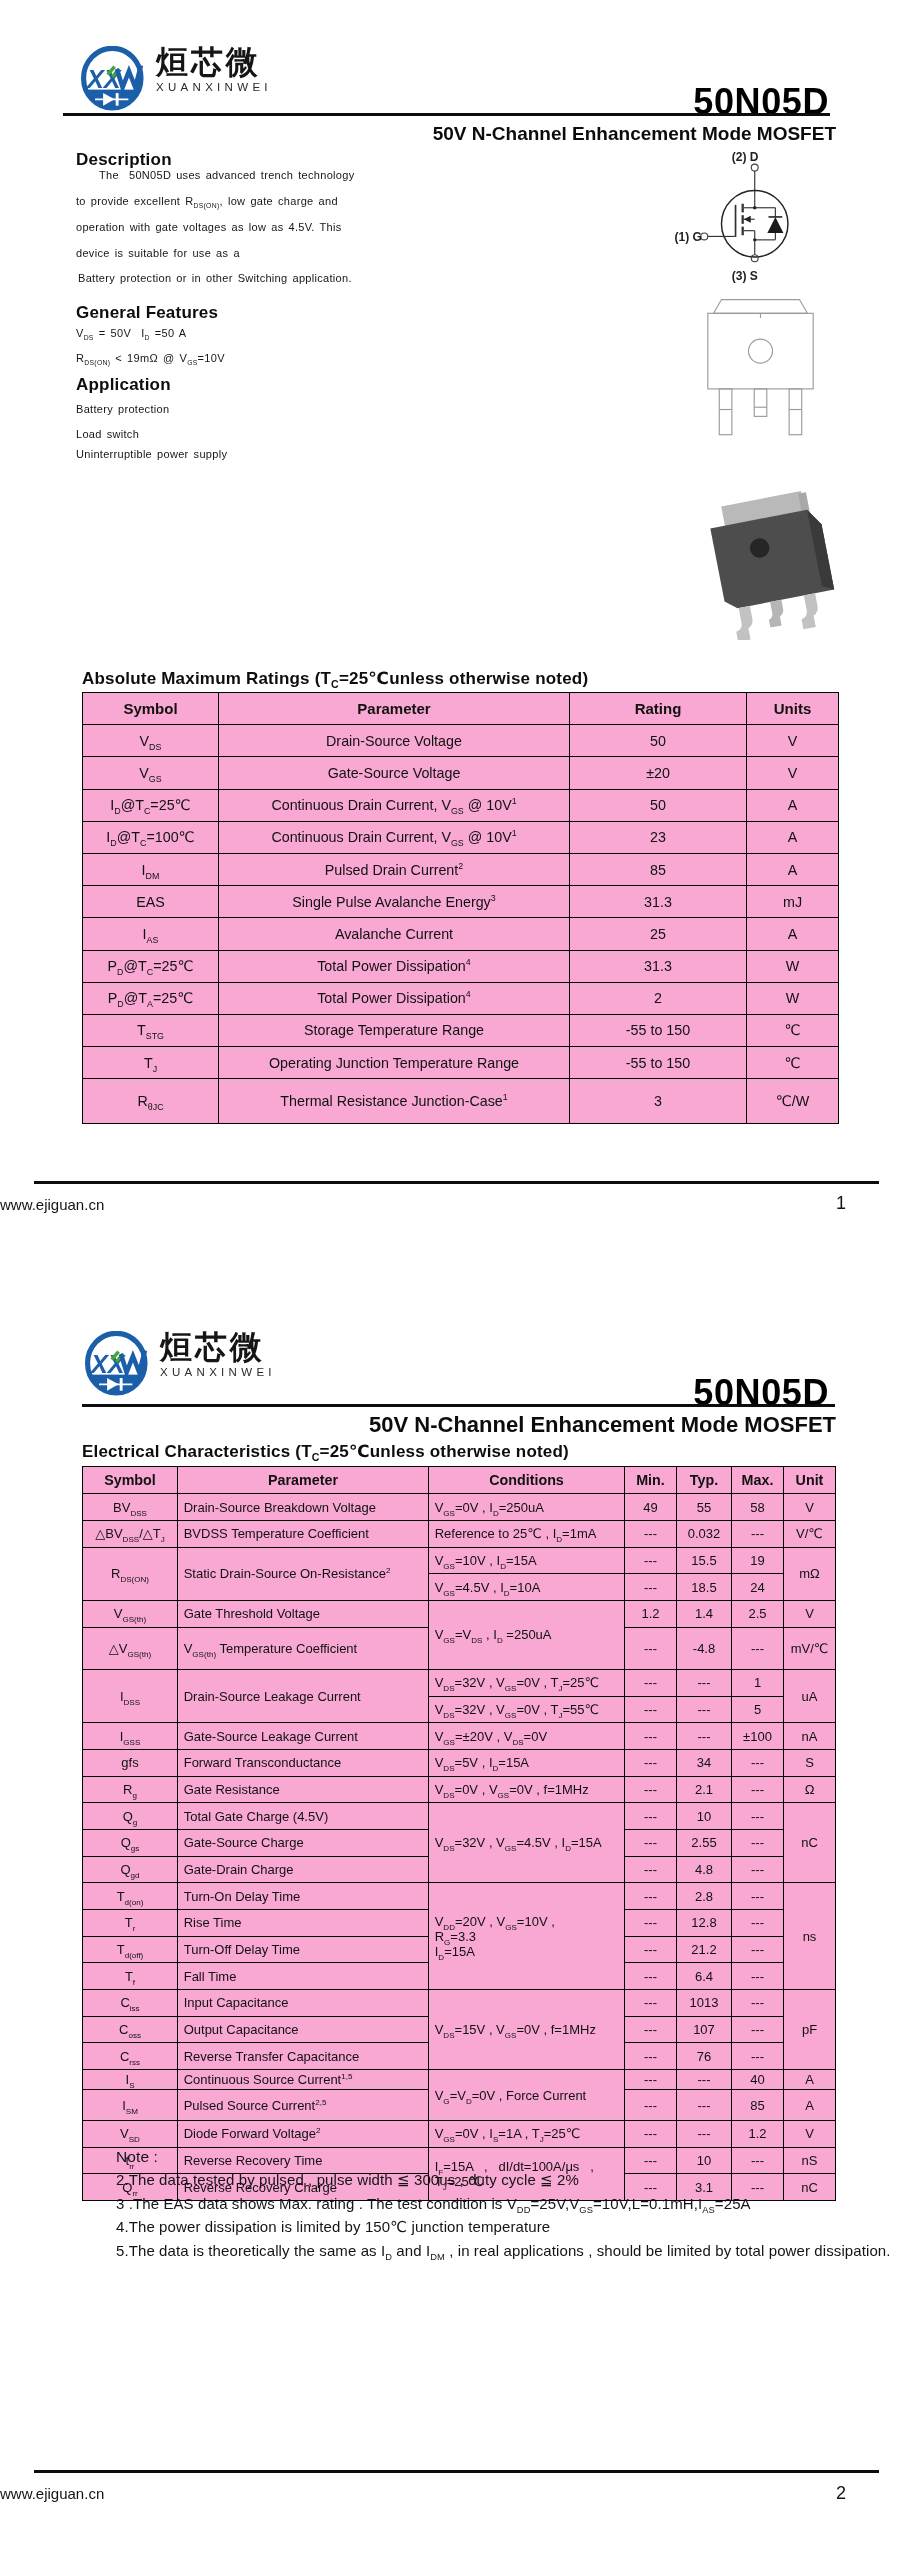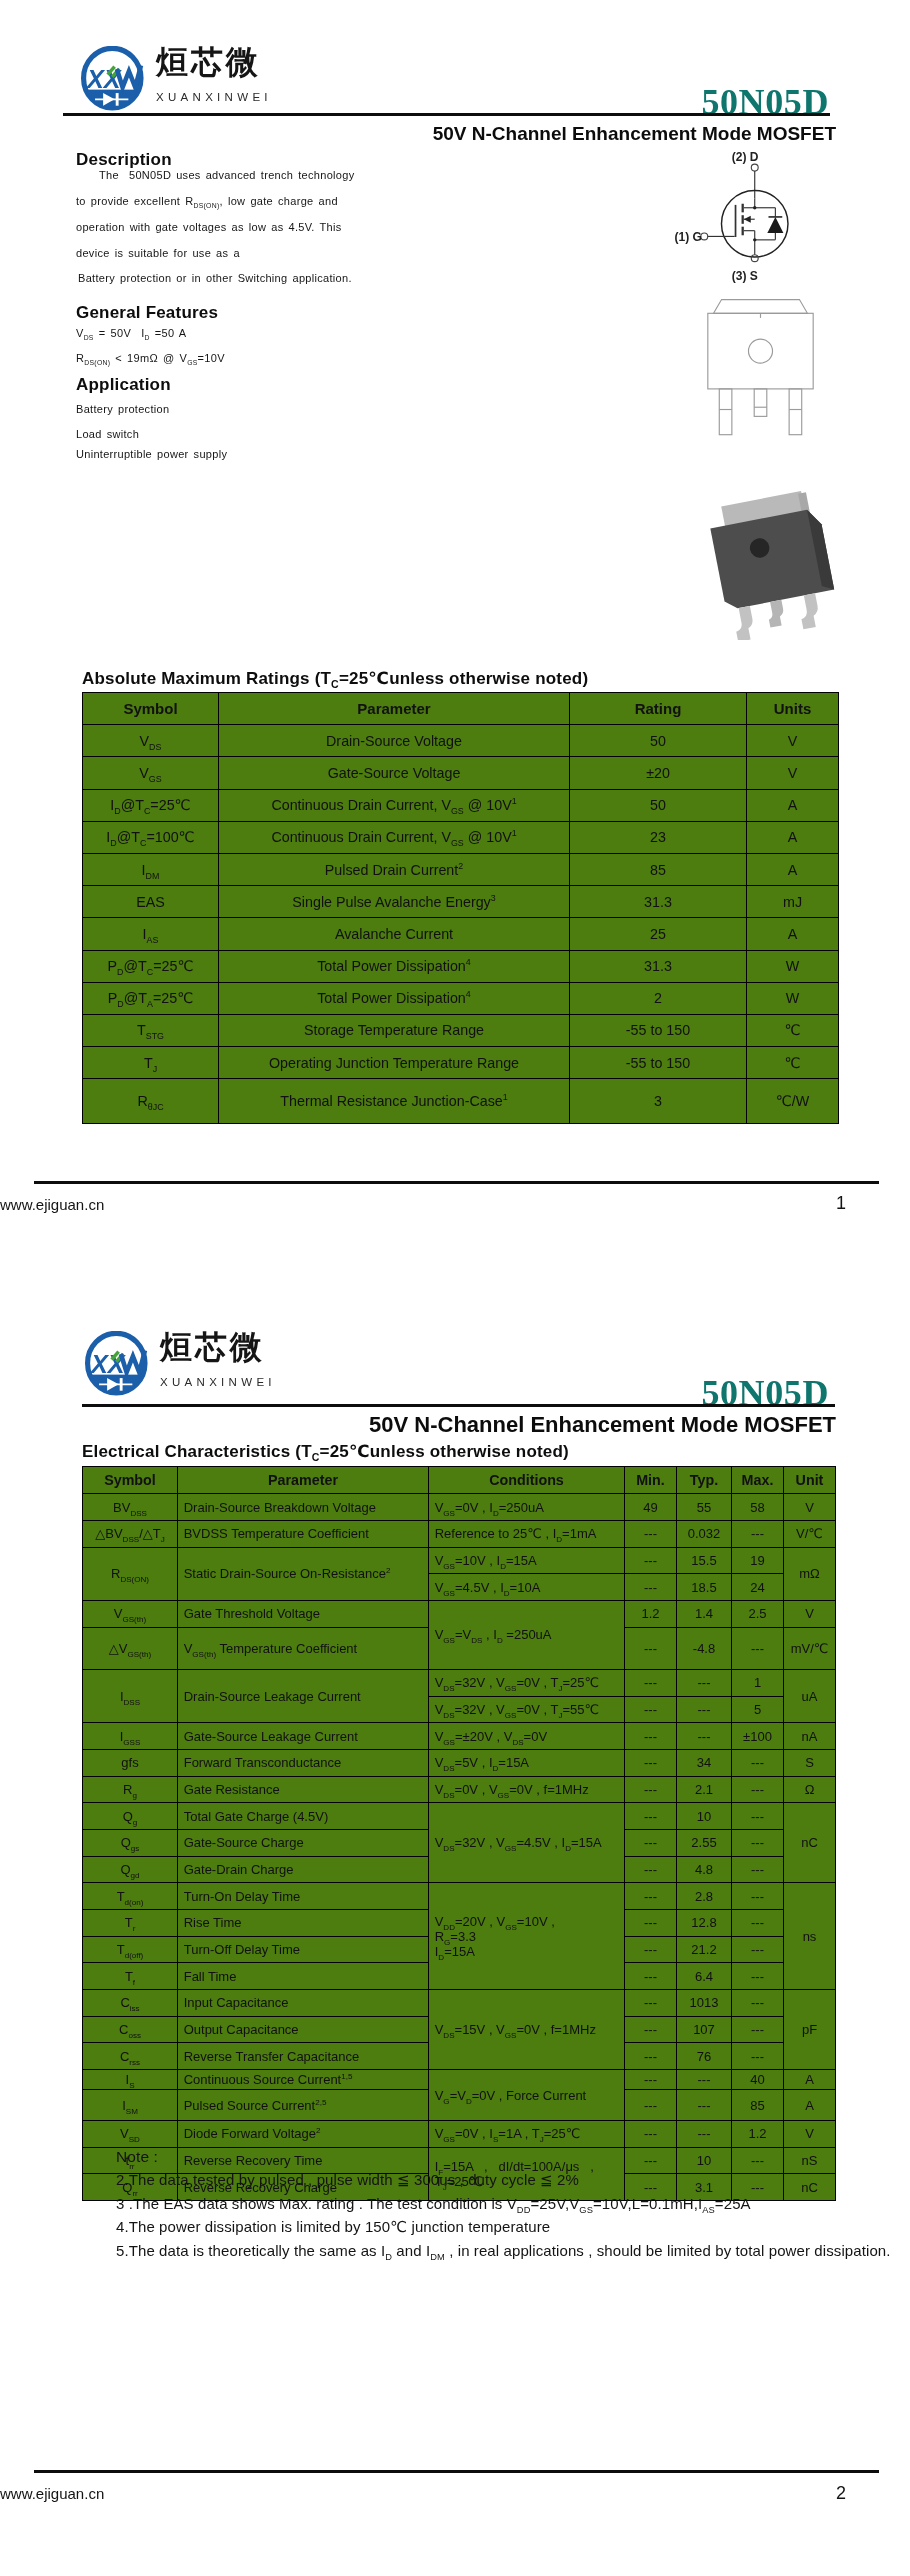--- a/index.html
+++ b/index.html
@@ -1,32 +1,32 @@
 <!DOCTYPE html>
 <html style="font-size:9.2px"><head>
 <meta charset="utf-8">
 <style>
   html,body{margin:0;padding:0;background:#e8e8e8;}
   #canvas{position:relative;width:910px;height:2576px;background:#ffffff;
           font-family:"Liberation Sans","DejaVu Sans",sans-serif;color:#111;overflow:hidden;}
   .abs{position:absolute;}
   .rule{position:absolute;background:#0d0d0d;}
   .part-title{position:absolute;left:597px;width:235px;text-align:right;
-              font-weight:bold;font-size:36px;letter-spacing:0.6px;color:#0f766e;font-family:Liberation Serif, serif;}
+              font-weight:bold;font-size:36px;letter-spacing:0.6px;color:#000000;}
   .subtitle{position:absolute;text-align:right;font-weight:bold;color:#0c0c0c;}
   .sec-head{position:absolute;font-weight:bold;font-size:17px;color:#0d0d0d;letter-spacing:0.2px;}
   .bodyline{position:absolute;font-size:11px;color:#161616;letter-spacing:0.3px;word-spacing:1.7px;white-space:pre-wrap;}
   .indent1{padding-left:23px;}
   
   .logo{position:absolute;display:flex;align-items:flex-start;}
   .brand{margin-left:8px;}
   .brand-cn{font-size:32px;font-weight:bold;color:#151515;letter-spacing:2.9px;line-height:1.05;}
-  .brand-en{font-size:11.5px;color:#2a2a2a;letter-spacing:4.3px;margin-top:11px;}
+  .brand-en{font-size:11.5px;color:#2a2a2a;letter-spacing:4.3px;margin-top:1px;}
   
-  table{border-collapse:collapse;table-layout:fixed;background:#4d7c0f;border:1.7px solid #000;}
+  table{border-collapse:collapse;table-layout:fixed;background:#f9a8d4;border:1.7px solid #000;}
   th,td{border:1.1px solid #000;text-align:center;vertical-align:middle;padding:1.1px 3.4px;
         white-space:pre-wrap;overflow:hidden;}
   th{font-weight:bold;}
   sub,sup{font-size:62%;line-height:0;}
   #abs-table{position:absolute;left:82px;top:692px;width:756px;font-size:14.3px;}
   #abs-table th{height:29px;font-size:15px;}
   #abs-table td{height:29px;}
   #abs-table tbody tr:nth-child(12) td{height:42px;}
   #elec-table{position:absolute;left:82px;top:1466px;width:754px;font-size:13px;}
   #elec-table th{height:24px;font-size:14.3px;}

